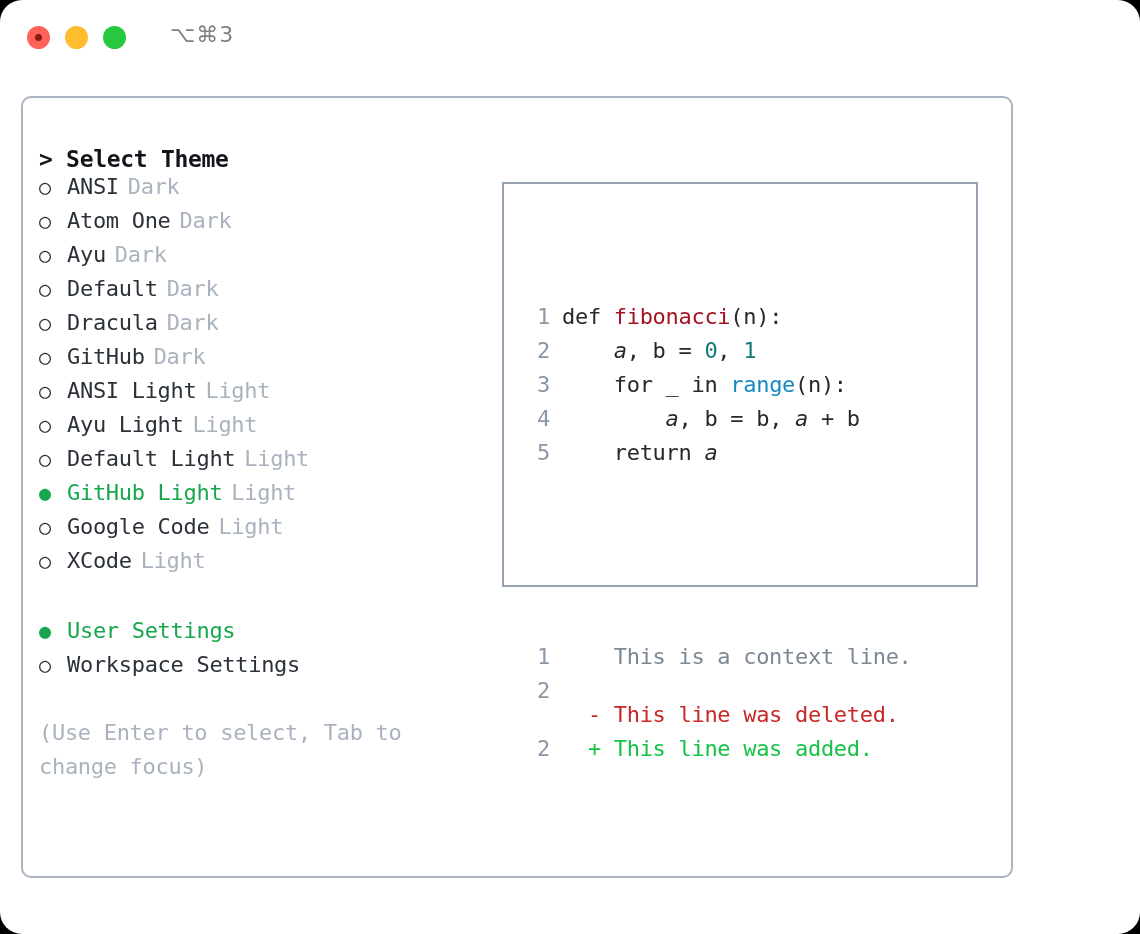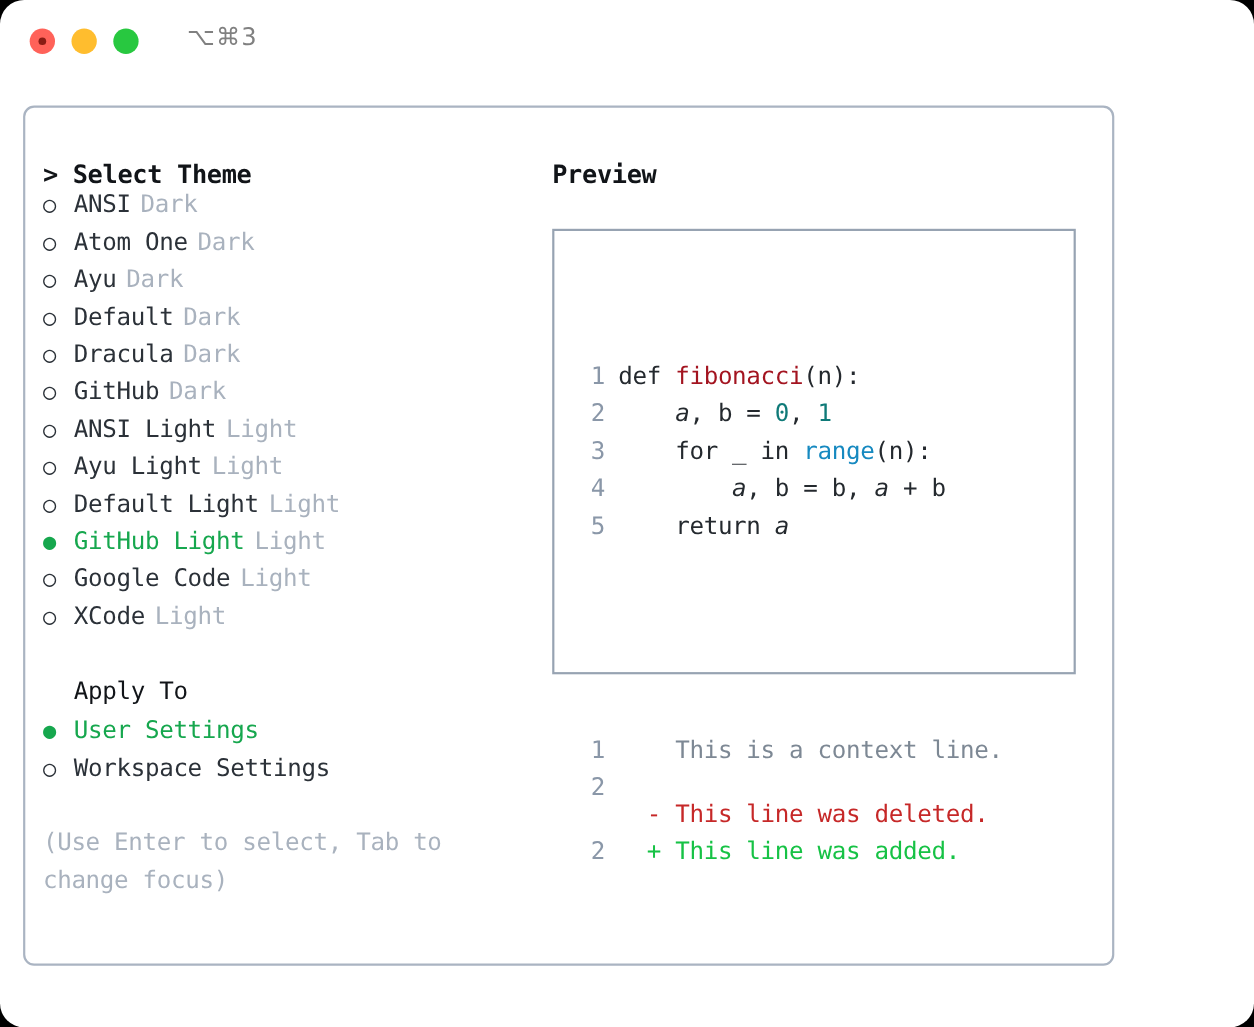--- a/index.html
+++ b/index.html
@@ -210,35 +210,30 @@
             <div class="row"><span class="bullet">○</span><span class="label">ANSI Light</span><span class="tag">Light</span></div>
             <div class="row"><span class="bullet">○</span><span class="label">Ayu Light</span><span class="tag">Light</span></div>
             <div class="row"><span class="bullet">○</span><span class="label">Default Light</span><span class="tag">Light</span></div>
             <div class="row selected"><span class="bullet filled">●</span><span class="label">GitHub Light</span><span class="tag">Light</span></div>
             <div class="row"><span class="bullet">○</span><span class="label">Google Code</span><span class="tag">Light</span></div>
             <div class="row"><span class="bullet">○</span><span class="label">XCode</span><span class="tag">Light</span></div>
           </div>
 
         <div class="spacer-row"></div>
 
-        <div class="section-head">
-          <span class="bullet"></span>
-          <span>Apply To</span>
-        </div>
 
         <div class="list" id="apply-list">
             <div class="row selected"><span class="bullet filled">●</span><span class="label">User Settings</span></div>
             <div class="row"><span class="bullet">○</span><span class="label">Workspace Settings</span></div>
           </div>
 
         <div class="hint">(Use Enter to select, Tab to change focus)</div>
       </div>
 
       <div class="right-pane">
-        <div class="pane-title">Preview</div>
 
         <div class="preview-box">
           <div class="code">
             <div id="code-lines"><div class="cline"><span class="lno">1</span><span><span class="ctext">def </span><span class="tok-fn">fibonacci</span><span class="ctext">(n):</span></span></div><div class="cline"><span class="lno">2</span><span><span class="ctext">    </span><span class="ctext ital">a</span><span class="ctext">, b = </span><span class="tok-num">0</span><span class="ctext">, </span><span class="tok-num">1</span></span></div><div class="cline"><span class="lno">3</span><span><span class="ctext">    for _ in </span><span class="tok-call">range</span><span class="ctext">(n):</span></span></div><div class="cline"><span class="lno">4</span><span><span class="ctext">        </span><span class="ctext ital">a</span><span class="ctext">, b = b, </span><span class="ctext ital">a</span><span class="ctext"> + b</span></span></div><div class="cline"><span class="lno">5</span><span><span class="ctext">    return </span><span class="ctext ital">a</span></span></div></div>
             <div class="gap-line"></div>
             <div id="diff-lines"><div class="cline"><span class="lno">1</span><span class="diff-ctx"><span>    </span><span>This is a context line.</span></span></div><div class="cline"><span class="lno">2</span><span class="diff-del"><span>  - </span><span>This line was deleted.</span></span></div><div class="cline"><span class="lno">2</span><span class="diff-add"><span>  + </span><span>This line was added.</span></span></div></div>
           </div>
         </div>
       </div>
 

